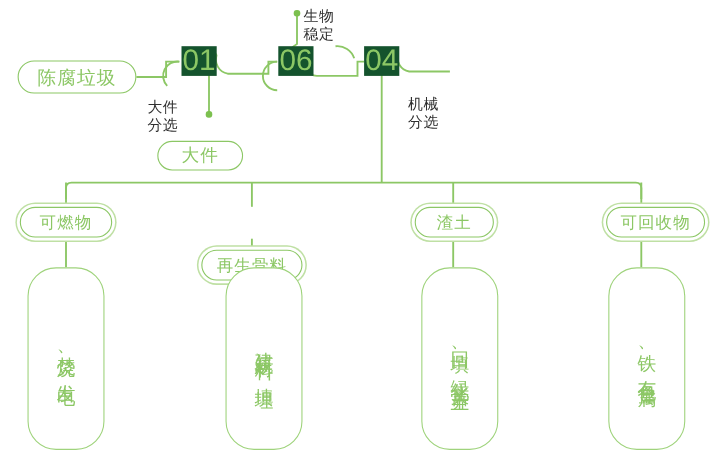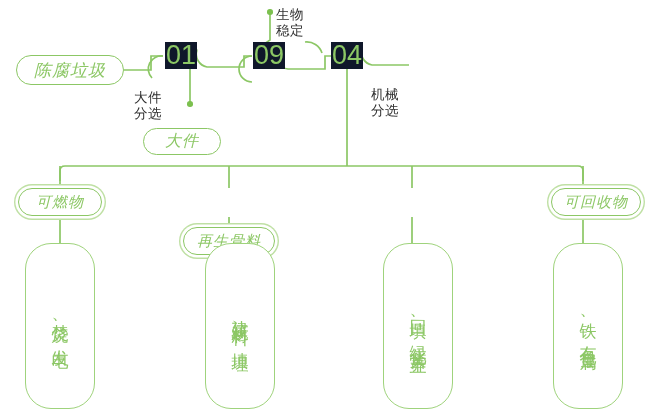--- a/index.html
+++ b/index.html
@@ -28,37 +28,36 @@
     border:1.4px solid #8cc765;
     border-radius:999px;
     background:#ffffff;
     color:#8cc765;
     display:flex;
     align-items:center;
     justify-content:center;
     letter-spacing:1px;
     white-space:nowrap;
     z-index:3;
-    font-style:italic;
   }
   .pill.double{
     box-shadow:0 0 0 2.6px #ffffff, 0 0 0 4.0px #bfe0a4;
     justify-content:center;
   }
 
   
   .stagenum{
     position:absolute;
     color:#8cc765;
     font-size:27px;
     font-weight:400;
     letter-spacing:0px;
     line-height:1;
     z-index:4;
-    background:#0f172a;
+    background:#14532d;
     padding:0 1px;
   }
 
   
   .annot{
     position:absolute;
     color:#303030;
     font-size:13.5px;
     line-height:15.5px;
     letter-spacing:0.5px;
@@ -141,21 +140,21 @@
   </svg>
 
   <div class="dot" style="left:267px;top:9px;"></div>
   <div class="dot" style="left:187px;top:101px;"></div>
 
   <div class="pill" style="left:16px;top:55px;width:108px;height:30px;font-size:17px;">
     <span>陈腐垃圾</span>
   </div>
 
   <div class="stagenum" style="left:165px;top:42px;">01</div>
-  <div class="stagenum" style="left:253px;top:42px;">09</div>
+  <div class="stagenum" style="left:253px;top:42px;">06</div>
   <div class="stagenum" style="left:331px;top:42px;">04</div>
 
   <div class="annot" style="left:134px;top:90px;text-align:center;">
     <span>大件</span>
     <span>分选</span>
   </div>
 
   <div class="annot" style="left:276px;top:7px;">
     <span>生物</span>
     <span>稳定</span>
@@ -169,20 +168,23 @@
   <div class="pill" style="left:143px;top:128px;width:78px;height:27px;font-size:16px;">
     <span>大件</span>
   </div>
 
   <div class="pill double" style="left:18px;top:188px;width:84px;height:28px;font-size:15px;">
     <span>可燃物</span>
   </div>
   <div class="pill double" style="left:183px;top:188px;width:92px;height:28px;font-size:15px;margin-top:39px;">
     <span>再生骨料</span>
   </div>
+  <div class="pill double" style="left:377px;top:188px;width:72px;height:28px;font-size:15px;">
+    <span>渣土</span>
+  </div>
   <div class="pill double" style="left:539px;top:188px;width:90px;height:28px;font-size:15px;margin-left:12px;">
     <span>可回收物</span>
   </div>
 
   <div class="tallbox" style="left:25px;top:243px;width:70px;height:166px;">
     <div class="vtext">焚烧、发电</div>
   </div>
 
   <div class="tallbox" style="left:205px;top:243px;width:70px;height:166px;">
     <div class="vtext">建筑材料、填埋</div>

